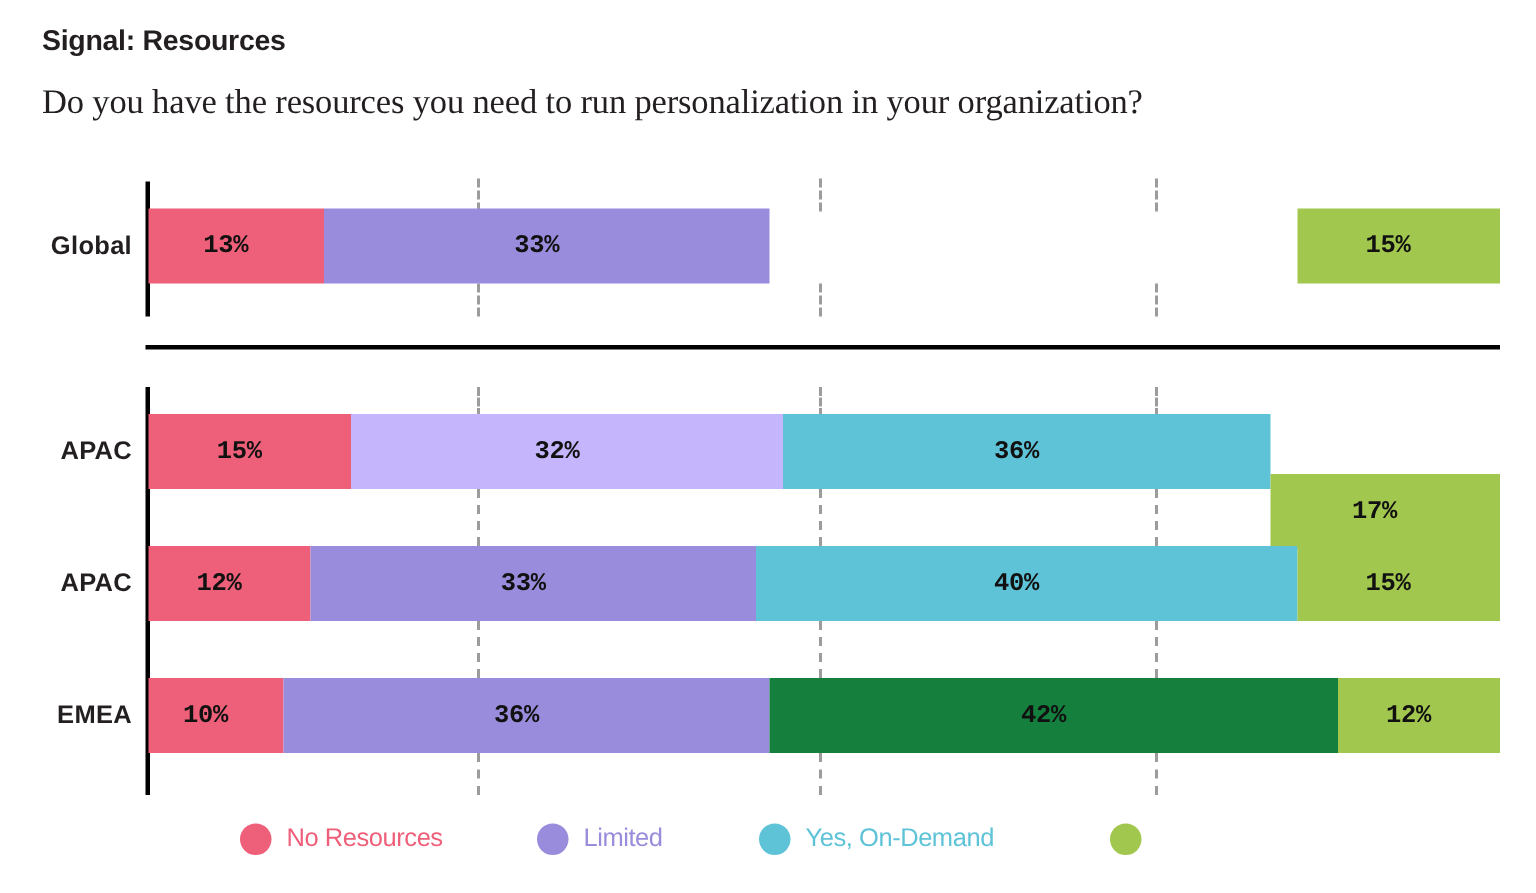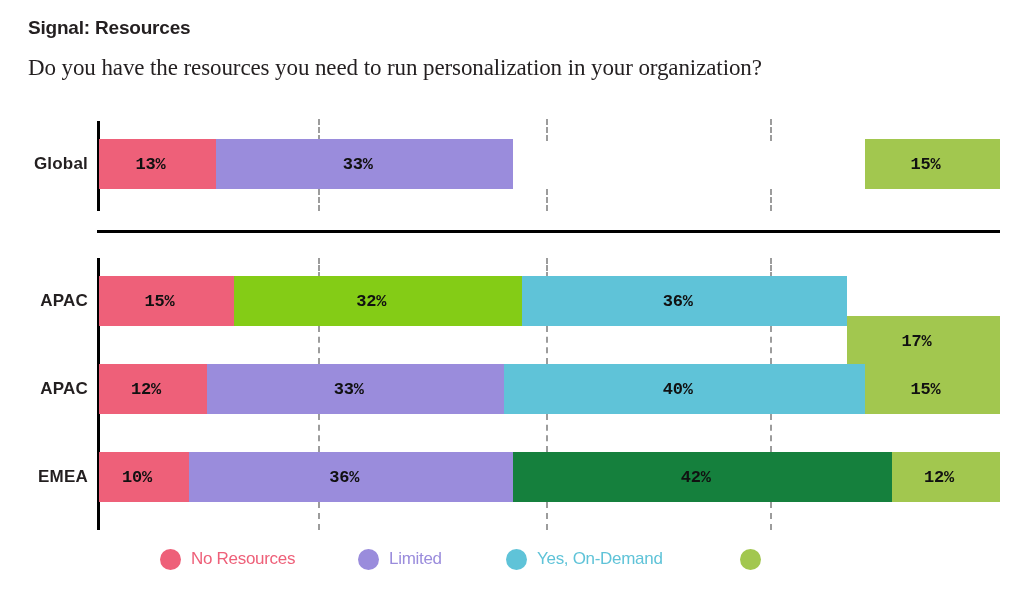--- a/index.html
+++ b/index.html
@@ -192,21 +192,21 @@
 <div class="gridline" style="left:318px; top:502px; height:28px;"></div>
 <div class="gridline" style="left:546px; top:502px; height:28px;"></div>
 <div class="gridline" style="left:770px; top:502px; height:28px;"></div>
 
 <div class="bar-row" id="row-1" style="top:276px;">
   <div class="row-label">APAC</div>
   <div class="bar-track">
       <div class="seg" style="left: 0px; width: 135.15px; background: rgb(238, 96, 121);">
         <span class="seg-label">15%</span>
       </div>
-      <div class="seg" style="left: 135.15px; width: 288.32px; background: #84cc16;">
+      <div class="seg" style="left: 135.15px; width: 288.32px; background: #c4b5fd;">
         <span class="seg-label">32%</span>
       </div>
       <div class="seg" style="left: 423.47px; width: 324.36px; background: rgb(95, 195, 216);">
         <span class="seg-label">36%</span>
       </div>
       <div class="seg" style="left: 747.83px; width: 153.17px; background: rgb(162, 199, 79); margin-top: 40px;">
         <span class="seg-label">17%</span>
       </div>
     </div>
 </div>

